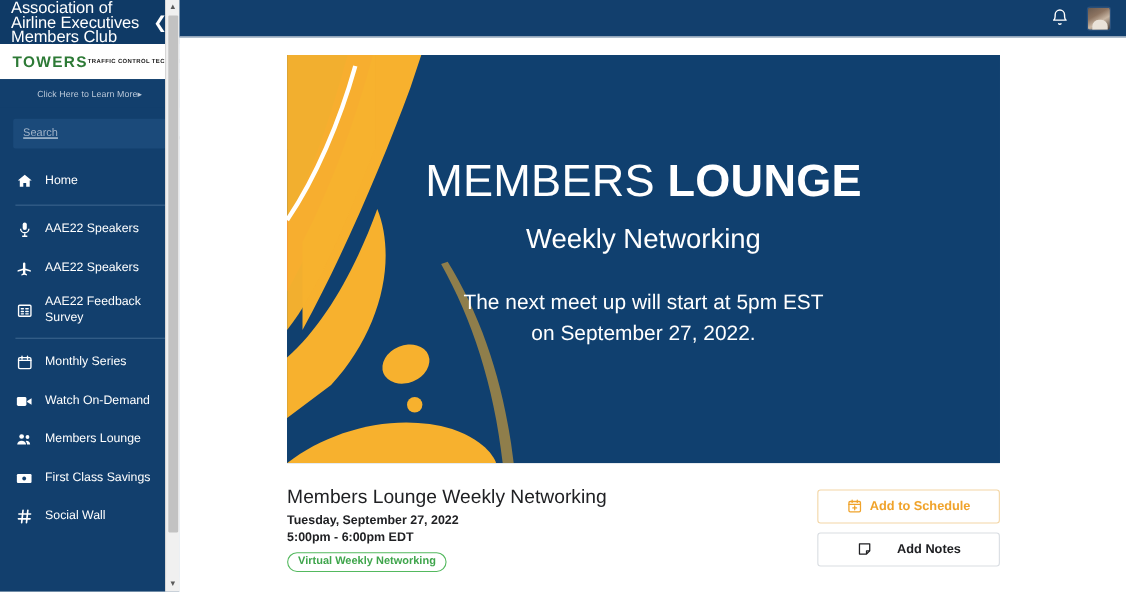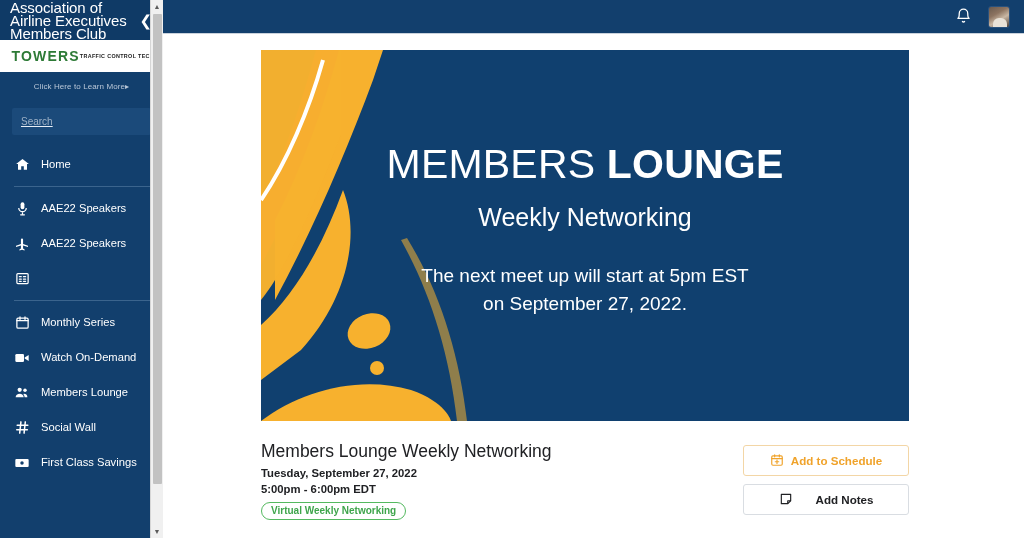--- a/index.html
+++ b/index.html
@@ -281,20 +281,21 @@
         <span class="nav-label">AAE22 Speakers</span>
       </div>
 
       <div class="nav-item">
         <span class="nav-ico">
           <svg width="15" height="15" viewBox="0 0 24 24" fill="none" stroke="#fff" stroke-width="2">
               <rect x="3" y="4" width="18" height="16" rx="1.5"></rect>
               <path d="M7 9h3M7 13h3M7 16.5h3M13.5 9H17M13.5 13H17M13.5 16.5H17" stroke-linecap="round"></path>
             </svg>
         </span>
+        <span class="nav-label">AAE22 Feedback Survey</span>
       </div>
       <div class="nav-div"></div>
 
       <div class="nav-item">
         <span class="nav-ico">
           <svg width="15" height="15" viewBox="0 0 24 24" fill="none" stroke="#fff" stroke-width="2">
               <rect x="3" y="5" width="18" height="16" rx="2"></rect>
               <path d="M3 9h18M8 3v4M16 3v4" stroke-linecap="round"></path>
             </svg>
         </span>
@@ -318,35 +319,35 @@
               <circle cx="16.5" cy="8.7" r="2.6"></circle>
               <path d="M2.5 19c0-3.2 2.7-5.2 6-5.2s6 2 6 5.2z"></path>
               <path d="M15 13.9c2.8 0 5 1.8 5 4.4v.7h-4.2c0-2-.7-3.7-1.9-4.9z"></path>
             </svg>
         </span>
         <span class="nav-label">Members Lounge</span>
       </div>
 
       <div class="nav-item">
         <span class="nav-ico">
-          <svg width="15" height="15" viewBox="0 0 24 24" fill="none" stroke="#fff" stroke-width="2.4" stroke-linecap="round">
-              <path d="M9.5 3 7.5 21M16.5 3l-2 18M3.5 8.5h17M2.8 15.5h17"></path>
-            </svg>
-        </span>
-        <span class="nav-label">Social Wall</span>
-      </div>
-
-      <div class="nav-item">
-        <span class="nav-ico">
           <svg width="16" height="16" viewBox="0 0 24 24" fill="#fff">
               <rect x="2" y="6" width="20" height="12" rx="1.6"></rect>
               <circle cx="12" cy="12" r="2.6" fill="#123f6d"></circle>
             </svg>
         </span>
         <span class="nav-label">First Class Savings</span>
+      </div>
+
+      <div class="nav-item">
+        <span class="nav-ico">
+          <svg width="15" height="15" viewBox="0 0 24 24" fill="none" stroke="#fff" stroke-width="2.4" stroke-linecap="round">
+              <path d="M9.5 3 7.5 21M16.5 3l-2 18M3.5 8.5h17M2.8 15.5h17"></path>
+            </svg>
+        </span>
+        <span class="nav-label">Social Wall</span>
       </div>
 
     </nav>
 
     <div class="sb-scroll">
       <div class="track-arrow">▲</div>
       <div class="thumb"></div>
       <div class="track-arrow bot">▼</div>
     </div>
   </aside>

